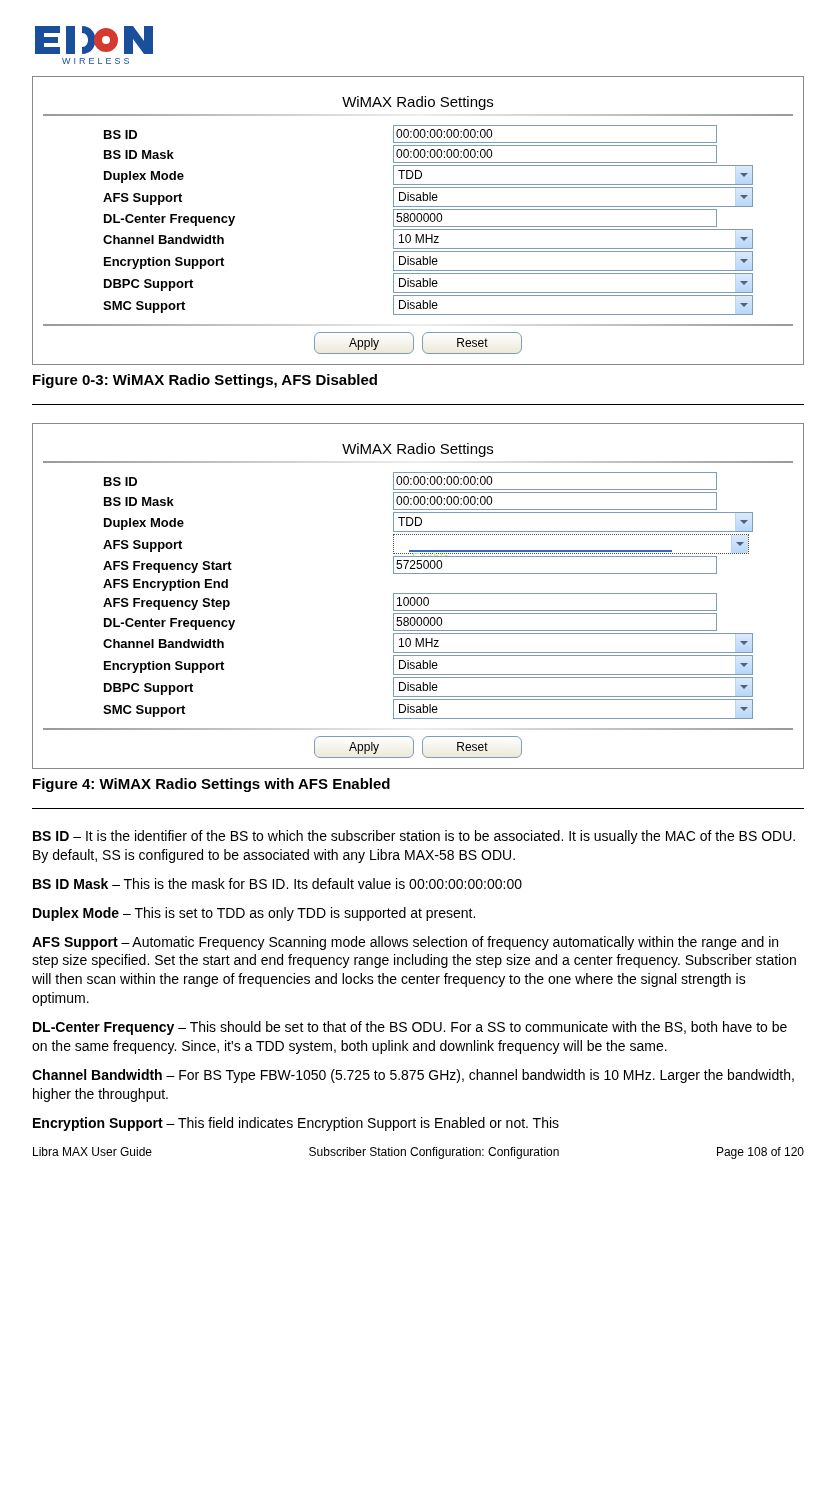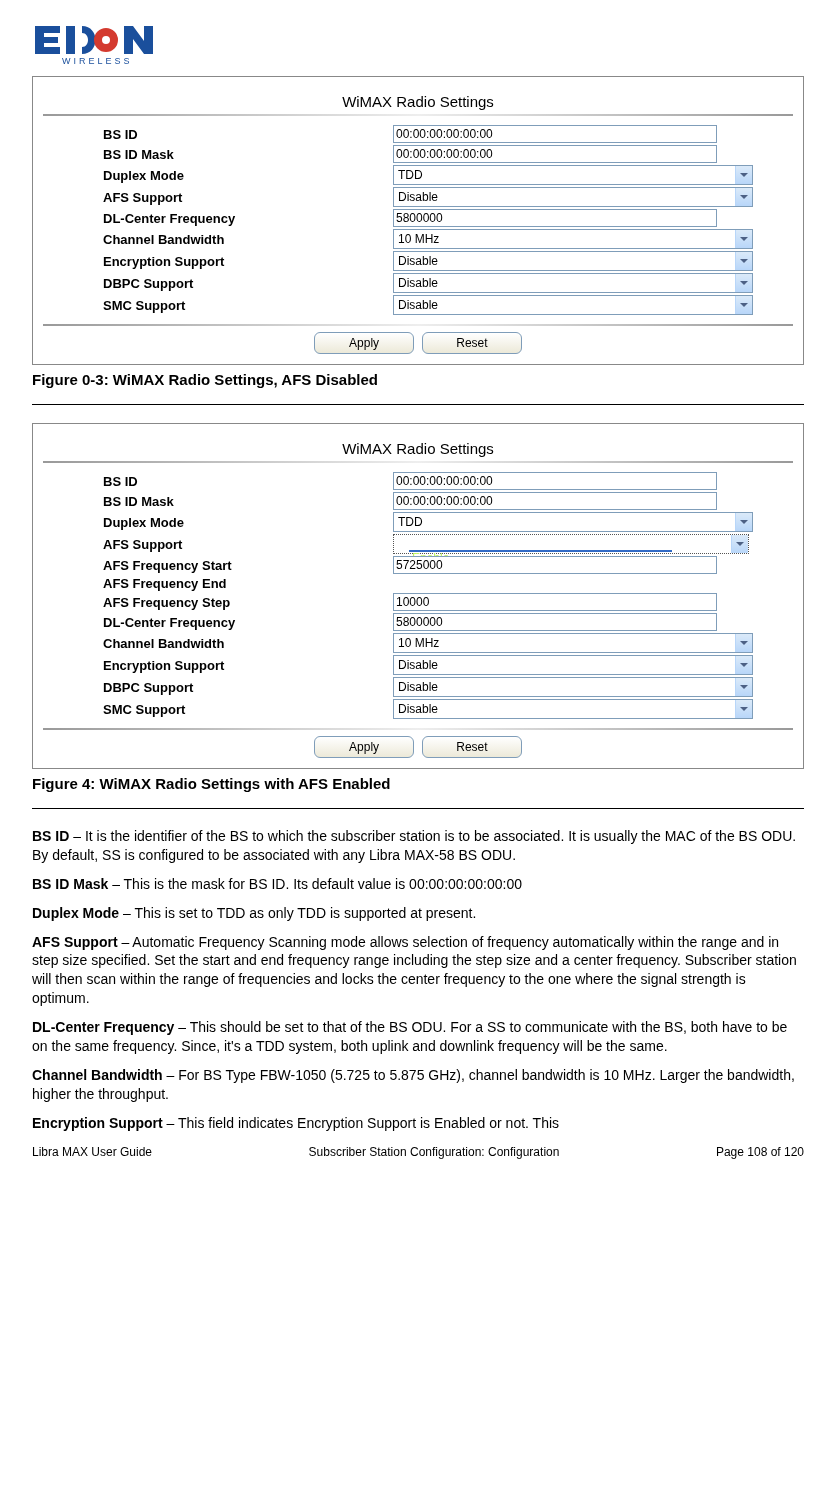--- a/index.html
+++ b/index.html
@@ -266,21 +266,21 @@
             <div class="sel-text hl">Enable</div>
             <div class="sel-btn"></div>
           </div>
         </div>
       </div>
       <div class="form-row">
         <div class="form-label">AFS Frequency Start</div>
         <div class="form-field"><input class="txt-input" value="5725000" style=""></div>
       </div>
       <div class="form-row">
-        <div class="form-label">AFS Frequency End</div>
+        <div class="form-label">AFS Encryption End</div>
       </div>
       <div class="form-row">
         <div class="form-label">AFS Frequency Step</div>
         <div class="form-field"><input class="txt-input" value="10000" style=""></div>
       </div>
       <div class="form-row">
         <div class="form-label">DL-Center Frequency</div>
         <div class="form-field"><input class="txt-input" value="5800000" style=""></div>
       </div>
       <div class="form-row">

